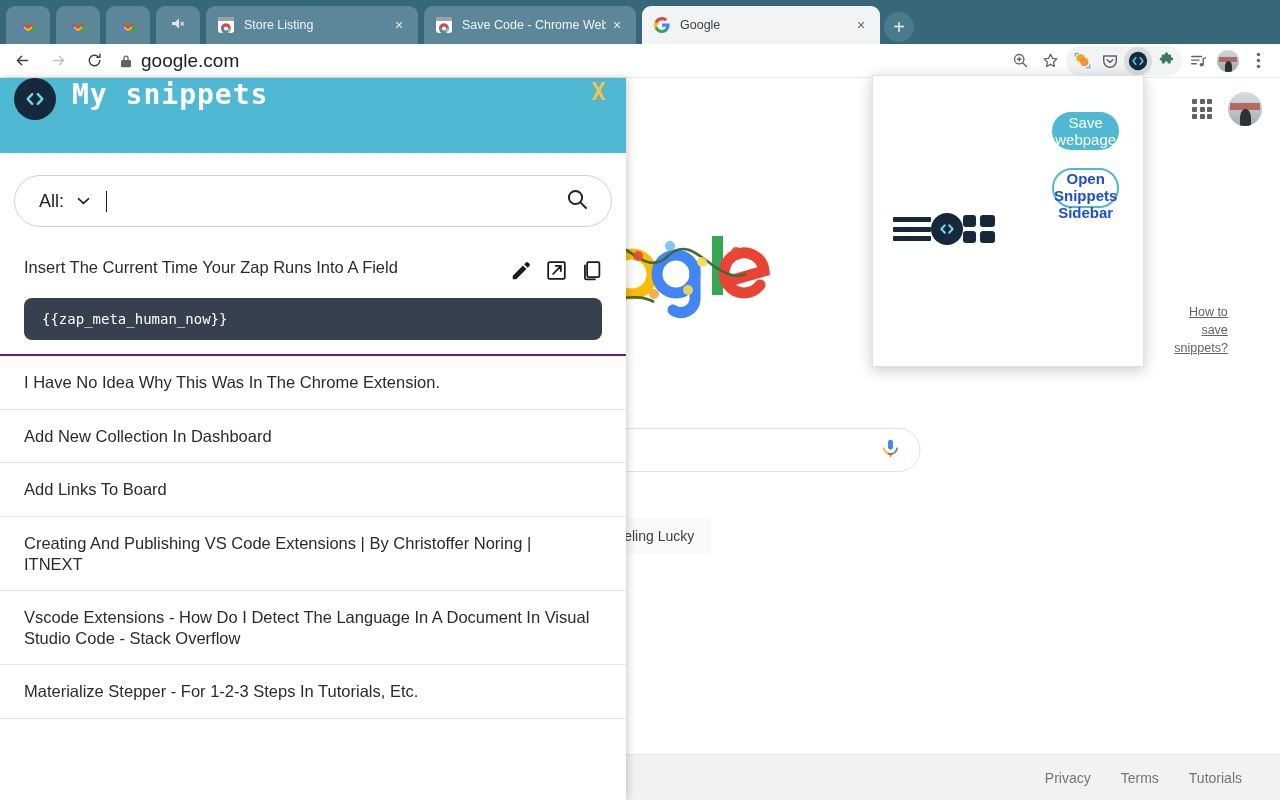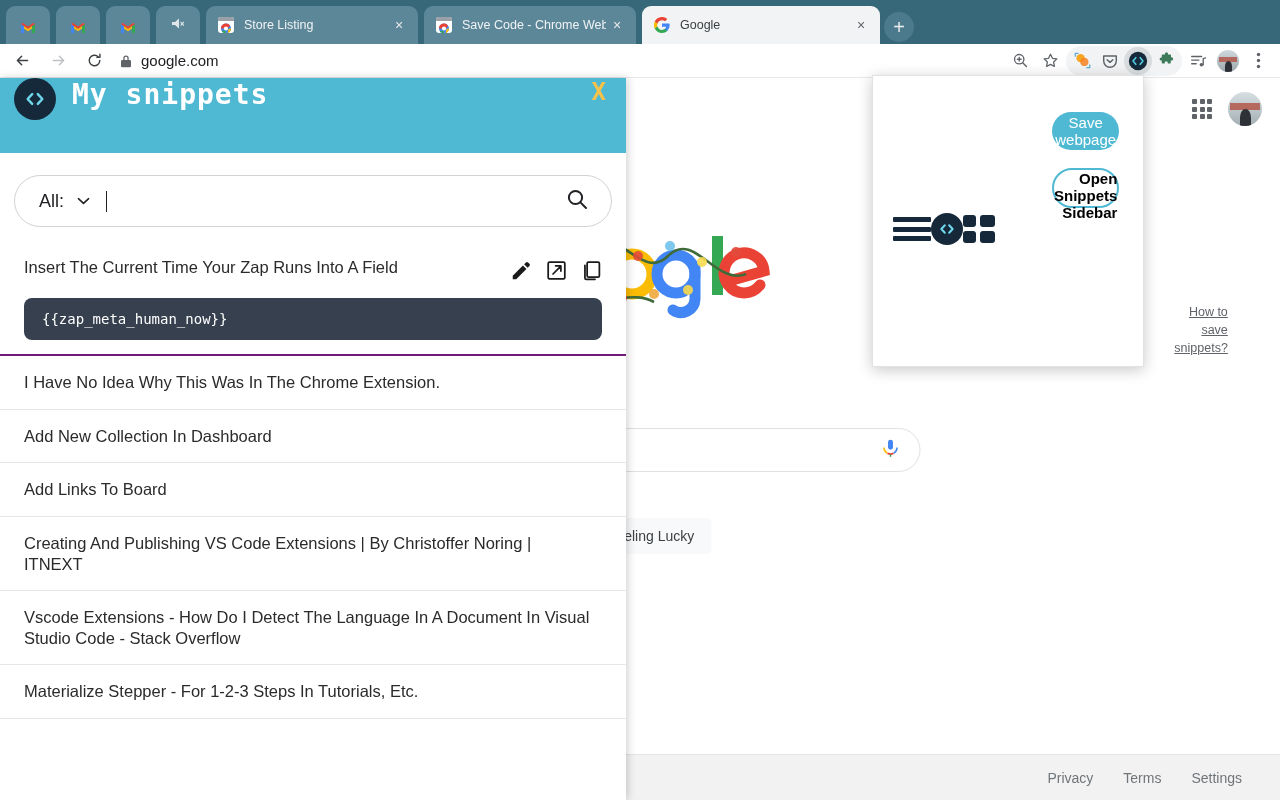--- a/index.html
+++ b/index.html
@@ -71,21 +71,21 @@
   }
   .navbtn {
     width: 28px; height: 28px; margin-left: 8px;
     display: flex; align-items: center; justify-content: center;
     color: #3c4043; font-size: 16px; border-radius: 50%;
   }
   .navbtn.disabled { color: #bdc1c6; }
   .omnibox {
     margin-left: 12px; flex: 0 0 auto; width: 840px; height: 26px;
     display: flex; align-items: center;
-    font-size: 15px; color: #202124;
+    font-size: 19px; color: #202124;
   }
   .lockicon { margin-right: 9px; display:flex; }
   .tbicons { display: flex; align-items: center; margin-left: auto; margin-right: 8px; gap: 2px; }
   .tbicon {
     width: 28px; height: 28px; border-radius: 50%;
     display: flex; align-items: center; justify-content: center;
     color: #5f6368;
   }
   .ext-pill {
     display: flex; align-items: center;
@@ -231,23 +231,22 @@
   .pp-grid i { background: #16293a; border-radius: 3px; display: block; }
   .pp-body { padding: 36px 28px 0 28px; }
   .pp-btn-primary {
     display: block; width: 100%; height: 38px; background: #4fb9d3;
     border: none; border-radius: 19px; color: #ffffff; font-size: 15px;
     font-family: "Liberation Sans", sans-serif;
   }
   .pp-btn-secondary {
     display: block; width: 100%; height: 40px; margin-top: 18px;
     background: #ffffff; border: 2px solid #4fb9d3; border-radius: 20px;
-    color: #000000; font-size: 15px; font-weight: 700;
+    color: #1d4ed8; font-size: 15px; font-weight: 700;
     font-family: "Liberation Sans", sans-serif;
-    text-align: right;
   }
   .pp-foot { margin-top: auto; padding: 0 18px 10px 18px; text-align: right; }
   .pp-link { font-size: 12.5px; color: #5f6368; text-decoration: underline; }
 </style>
 </head>
 <body>
 
 <div id="root">
 
   <div class="tabstrip">
@@ -496,21 +495,21 @@
 
     <div class="gbuttons">
       <div class="gbtn">I'm Feeling Lucky</div>
     </div>
 
     <div class="gfooter">
       <span class="left">tral since 2007</span>
       <span class="right">
         <span>Privacy</span>
         <span>Terms</span>
-        <span>Settings</span>
+        <span>Tutorials</span>
       </span>
     </div>
   </div>
 
   <div class="sidebar">
 
     <div class="sb-header">
       <div class="sb-logo">
         <svg width="26" height="26" viewBox="0 0 24 24" fill="none" stroke="#6fd8ec" stroke-width="2.2" stroke-linecap="round" stroke-linejoin="round">
           <path d="M9.4 7.5L5.2 12l4.2 4.5M14.6 7.5L18.8 12l-4.2 4.5"></path>

